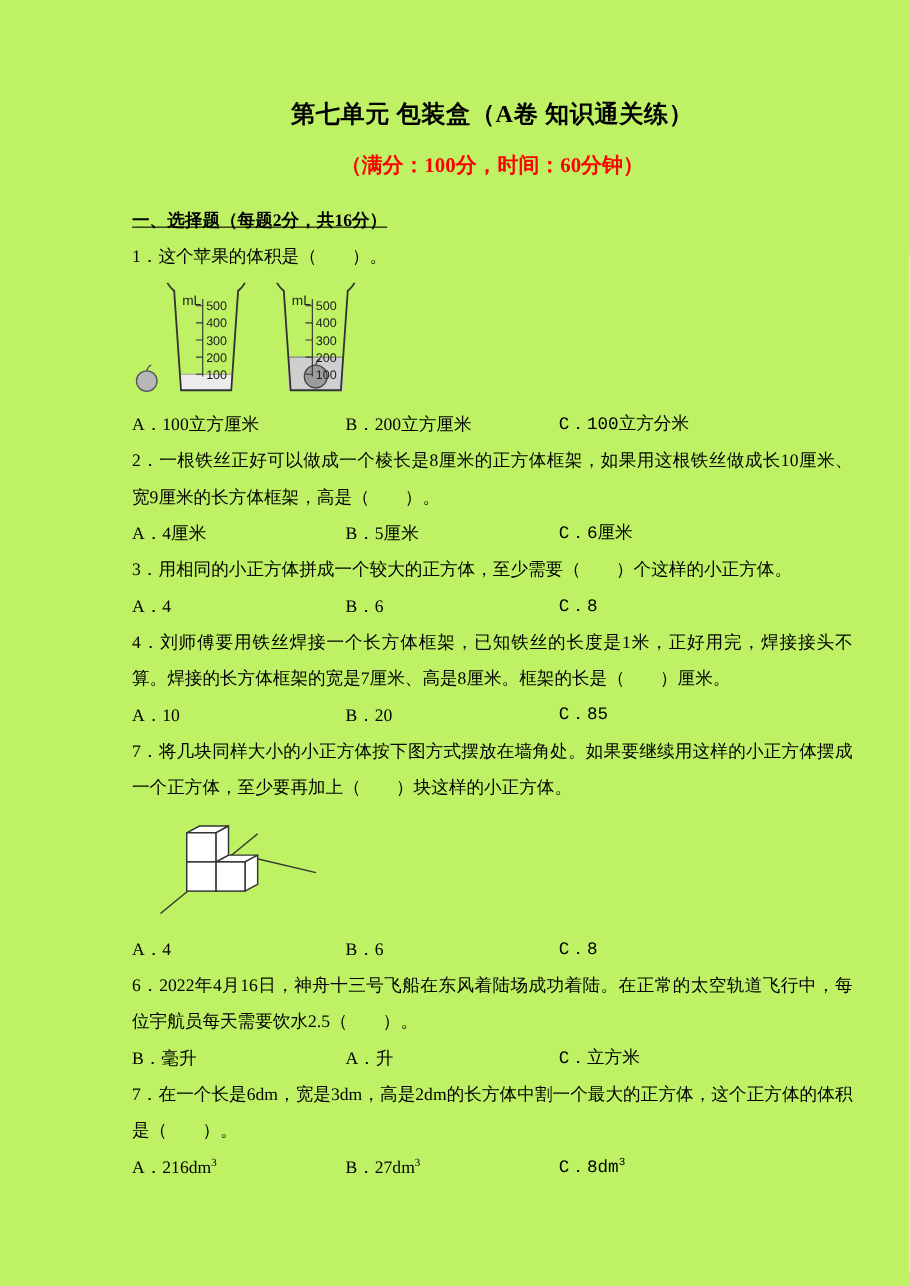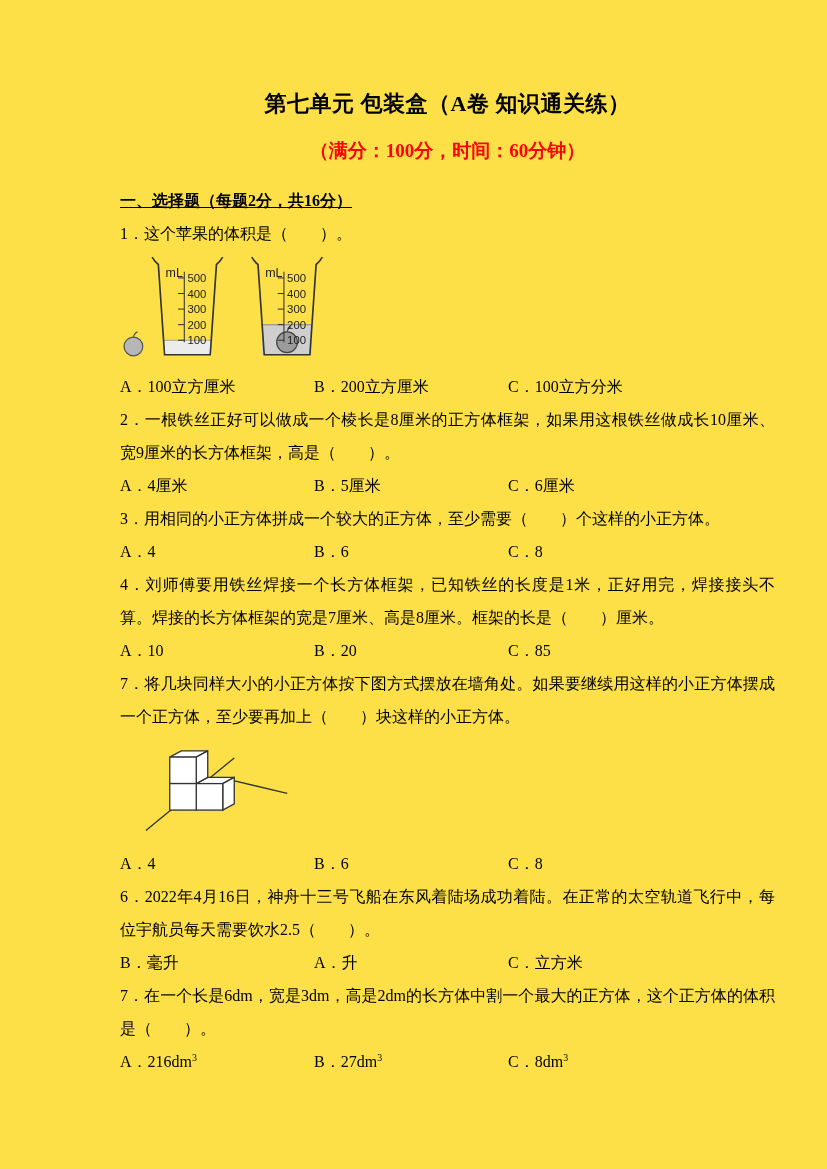--- a/index.html
+++ b/index.html
@@ -1,39 +1,39 @@
 <!DOCTYPE html>
 <html><head>
 <meta charset="utf-8">
 <style>
   * { box-sizing: border-box; }
   html, body { margin: 0; padding: 0; background: #ffffff; }
   body { width: 827px; height: 1169px; }
   .page {
-    width: 827px; height: 1169px; background: #fde047; color: #000000;
+    width: 827px; height: 1169px; background: #bef264; color: #000000;
     font-family: "Liberation Serif", "DejaVu Serif", serif;
     padding: 88px 52px 0 120px; overflow: hidden; position: relative;
   }
   .doc-title {
     font-size: 22px; font-weight: bold; text-align: center;
     margin: 0; line-height: 31px; letter-spacing: 0.5px;
   }
   .doc-subtitle {
     font-size: 19px; font-weight: bold; text-align: center;
     color: #ff0000; margin: 18px 0 4px 0; line-height: 27px;
   }
   .section-heading {
     font-size: 16px; font-weight: bold; margin: 20px 0 0 0; line-height: 33px; text-decoration: underline;
   }
   .qtext {
     font-size: 16px; line-height: 33px; margin: 0; text-align: justify;
   }
   .opts { display: flex; font-size: 16px; line-height: 33px; }
   .opt { width: 194px; flex: 0 0 auto; }
-  .opt:last-child { width: auto; }
+  .opt:last-child { width: auto; font-family: Liberation Mono, monospace; }
   .opt sup { font-size: 10px; line-height: 0; }
   figure { margin: 0; padding: 0; }
   .fig-beakers { margin: 3px 0 3px 2px; height: 114px; }
   .fig-cubes { margin: 2px 0 2px 10px; height: 110px; }
   svg text { font-family: "Liberation Sans", "DejaVu Sans", sans-serif; fill: #222; }
 </style>
 </head>
 <body>
 
 <div class="page">

